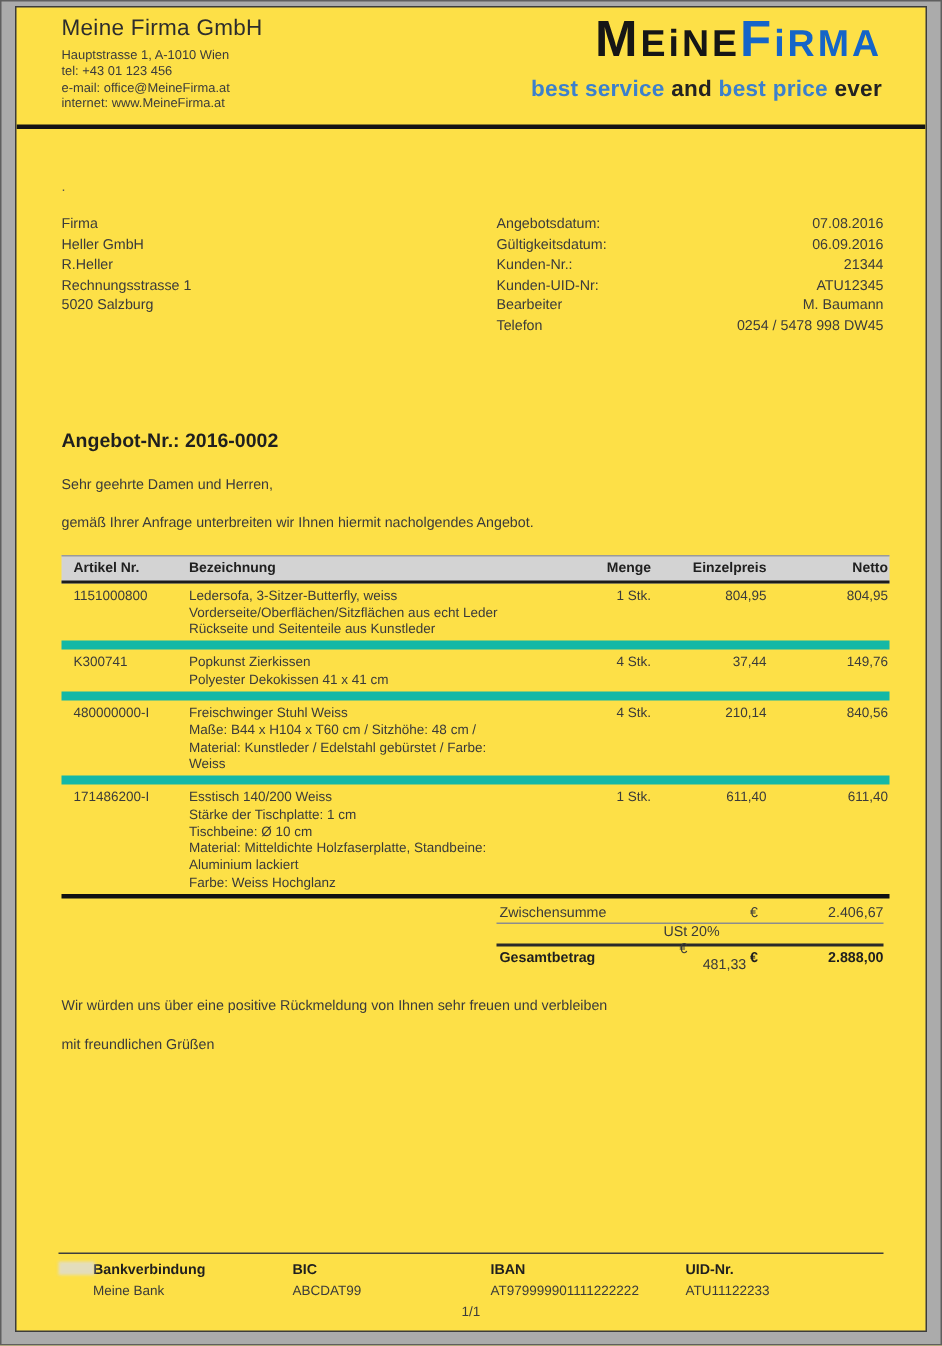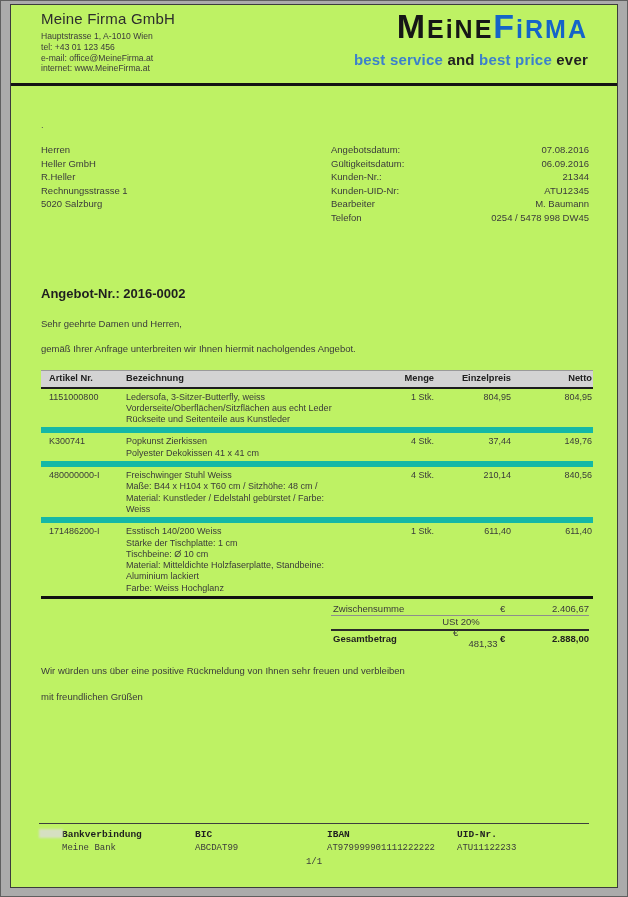--- a/index.html
+++ b/index.html
@@ -10,21 +10,21 @@
     position:relative;
     overflow:hidden;
   }
   .frame {
     position:absolute; inset:0;
     background:#ababab;
     border:1px solid #5f5f5f;
   }
   .page {
     position:absolute; left:9px; top:3px; right:9px; bottom:8px;
-    background:#bef264;
+    background:#fde047;
     border:1px solid #3c3c3c;
     color:#3a3a3a;
     overflow:hidden;
   }
   .content { padding:0 28px 0 30px; position:relative; }
 
   
   .header-bar { position:relative; height:78px; }
   .sender { position:absolute; left:30px; top:5px; }
   .sender-name { font-size:15px; color:#2d2d2d; letter-spacing:0.2px; margin-bottom:4px; }
@@ -83,21 +83,21 @@
   .tot-val { width:75px; text-align:right; }
   .tot-sep-thin { border-bottom:1px solid #8d8d8d; }
   .tot-sep-dark { border-bottom:2px solid #2a2a2a;flex-direction:column; }
   .tot-bold { font-weight:bold; color:#1f1f1f; }
 
   
   .closing-1 { margin-top:19px; font-size:9.5px; color:#3b3b3b; }
   .closing-2 { margin-top:15px; font-size:9.5px; color:#3b3b3b; }
 
   
-  .footer { position:absolute; left:28px; right:28px; bottom:20px;font-family:Liberation Mono, monospace; }
+  .footer { position:absolute; left:28px; right:28px; bottom:8px; }
   .footer-rule { border-top:1px solid #3e3e3e; }
   .scan-artifact {
     position:absolute; left:0px; top:6px; width:24px; height:9px;
     background:#dddcda; filter:blur(1px); opacity:0.8;
   }
   .footer-cols { display:flex; margin-top:5px; }
   .f-col1 { width:156px; padding-left:23px; }
   .f-col2 { width:132px; }
   .f-col3 { width:130px; }
   .f-col4 { flex:1; }
@@ -124,21 +124,21 @@
         <div class="tagline"><span class="tg-blue">best service</span><span class="tg-dark"> and </span><span class="tg-blue">best price</span><span class="tg-dark"> ever</span></div>
       </div>
     </div>
     <div class="header-rule"></div>
 
     <div class="content">
 
       <div class="addr-row">
         <div class="recipient">
           <div class="recipient-dot">.</div>
-          <div class="recipient-line">Herren</div>
+          <div class="recipient-line">Firma</div>
           <div class="recipient-line">Heller GmbH</div>
           <div class="recipient-line">R.Heller</div>
           <div class="recipient-line">Rechnungsstrasse 1</div>
           <div class="recipient-line">5020 Salzburg</div>
         </div>
         <div class="meta">
           <div class="meta-row">
             <span class="meta-label">Angebotsdatum:</span>
             <span class="meta-value">07.08.2016</span>
           </div>

